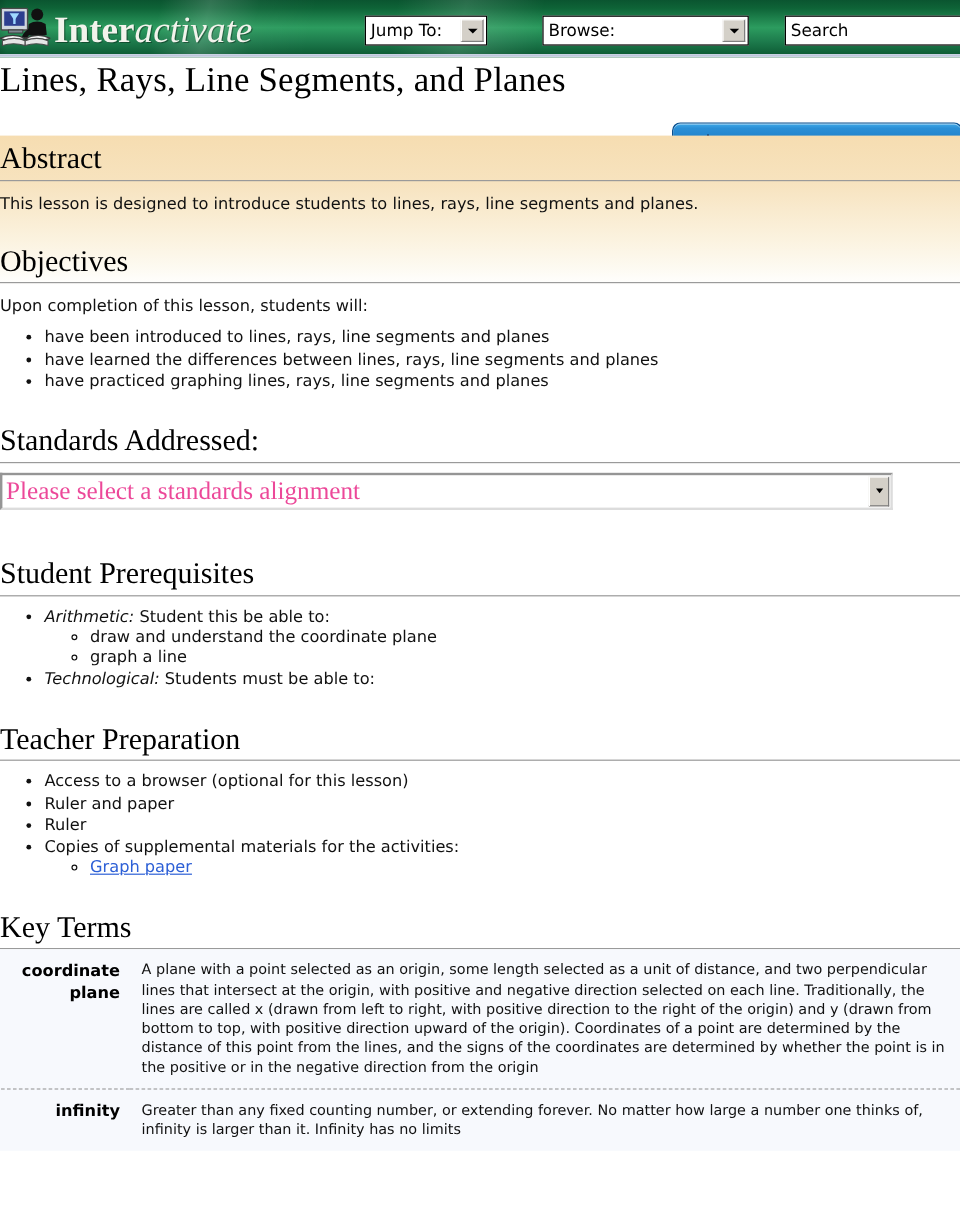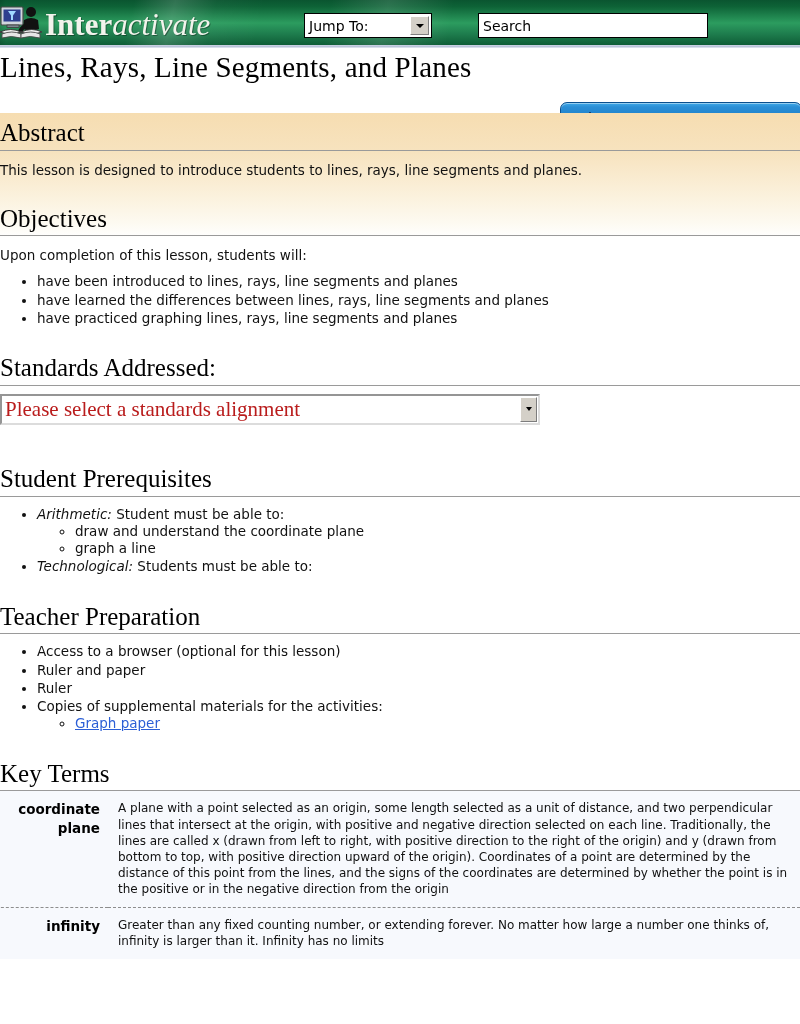--- a/index.html
+++ b/index.html
@@ -123,21 +123,21 @@
     align-items: center;
     justify-content: center;
   }
   .win-select .arrow-btn i {
     display: block;
     width: 0; height: 0;
     border-left: 4px solid transparent;
     border-right: 4px solid transparent;
     border-top: 4px solid #000;
   }
-  .sel-jump { width: 128px; margin-right: 46px; }
+  .sel-jump { width: 102px; margin-right: 46px; }
   .sel-browse { width: 172px; margin-right: 30px; }
   .win-input {
     box-sizing: border-box;
     height: 25px;
     width: 230px;
     background: #fff;
     border: 1px solid #000;
     font-family: "DejaVu Sans", sans-serif;
     font-size: 14px;
     color: #000;
@@ -290,28 +290,28 @@
   }
   .std-gap { height: 14px; }
   .sec-gap { height: 20px; }
   .select-shell {
     position: relative;
     display: inline-block;
     margin-top: 8px;
   }
   .select-shell .sel-face {
     box-sizing: border-box;
-    width: 540px;
+    width: 744px;
     height: 31px;
     background: #fff;
     border: 2px solid;
     border-color: #959595 #dcdcdc #dcdcdc #959595;
     font-family: "Liberation Serif", "DejaVu Serif", serif;
     font-size: 21px;
-    color: #b91c1c;
+    color: #ec4899;
     display: flex;
     align-items: center;
     padding: 0 24px 0 3px;
     cursor: default;
     white-space: nowrap;
     overflow: hidden;
   }
   .select-shell .sel-btn {
     position: absolute;
     right: 3px;
@@ -401,20 +401,26 @@
       </div>
     </div>
 
     <div class="hdr-controls">
       <div class="win-select sel-jump">
         <span>Jump To:</span>
         <span class="arrow-btn">
             <i></i>
           </span>
       </div>
+      <div class="win-select sel-browse">
+        <span>Browse:</span>
+        <span class="arrow-btn">
+            <i></i>
+          </span>
+      </div>
       <input class="win-input" type="text" value="Search" style="">
     </div>
 
     <div class="hdr-underline"></div>
   </div>
 
   <div class="title-band">
     <h1 class="page-title">Lines, Rays, Line Segments, and Planes</h1>
 
     <div class="breadcrumb">
@@ -463,21 +469,21 @@
           <i></i>
         </span>
     </div>
 
     <div class="std-gap"></div>
     <div class="sec-gap"></div>
 
     <h2 class="sec">Student Prerequisites</h2>
     <ul class="lvl1">
       <li>
-        <span class="ital">Arithmetic:</span><span> Student must be able to:</span>
+        <span class="ital">Arithmetic:</span><span> Student this be able to:</span>
         <ul class="lvl2">
           <li>draw and understand the coordinate plane</li>
           <li>graph a line</li>
         </ul>
       </li>
       <li>
         <span class="ital">Technological:</span><span> Students must be able to:</span>
       </li>
     </ul>
 

